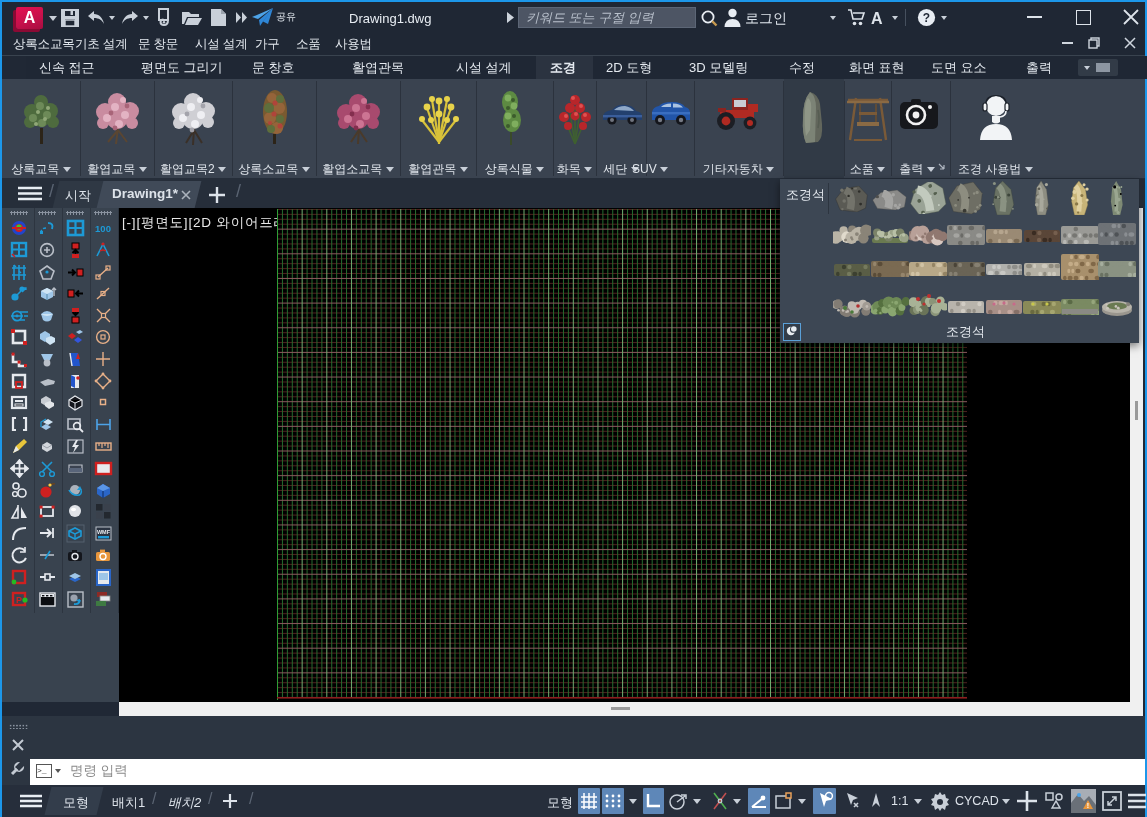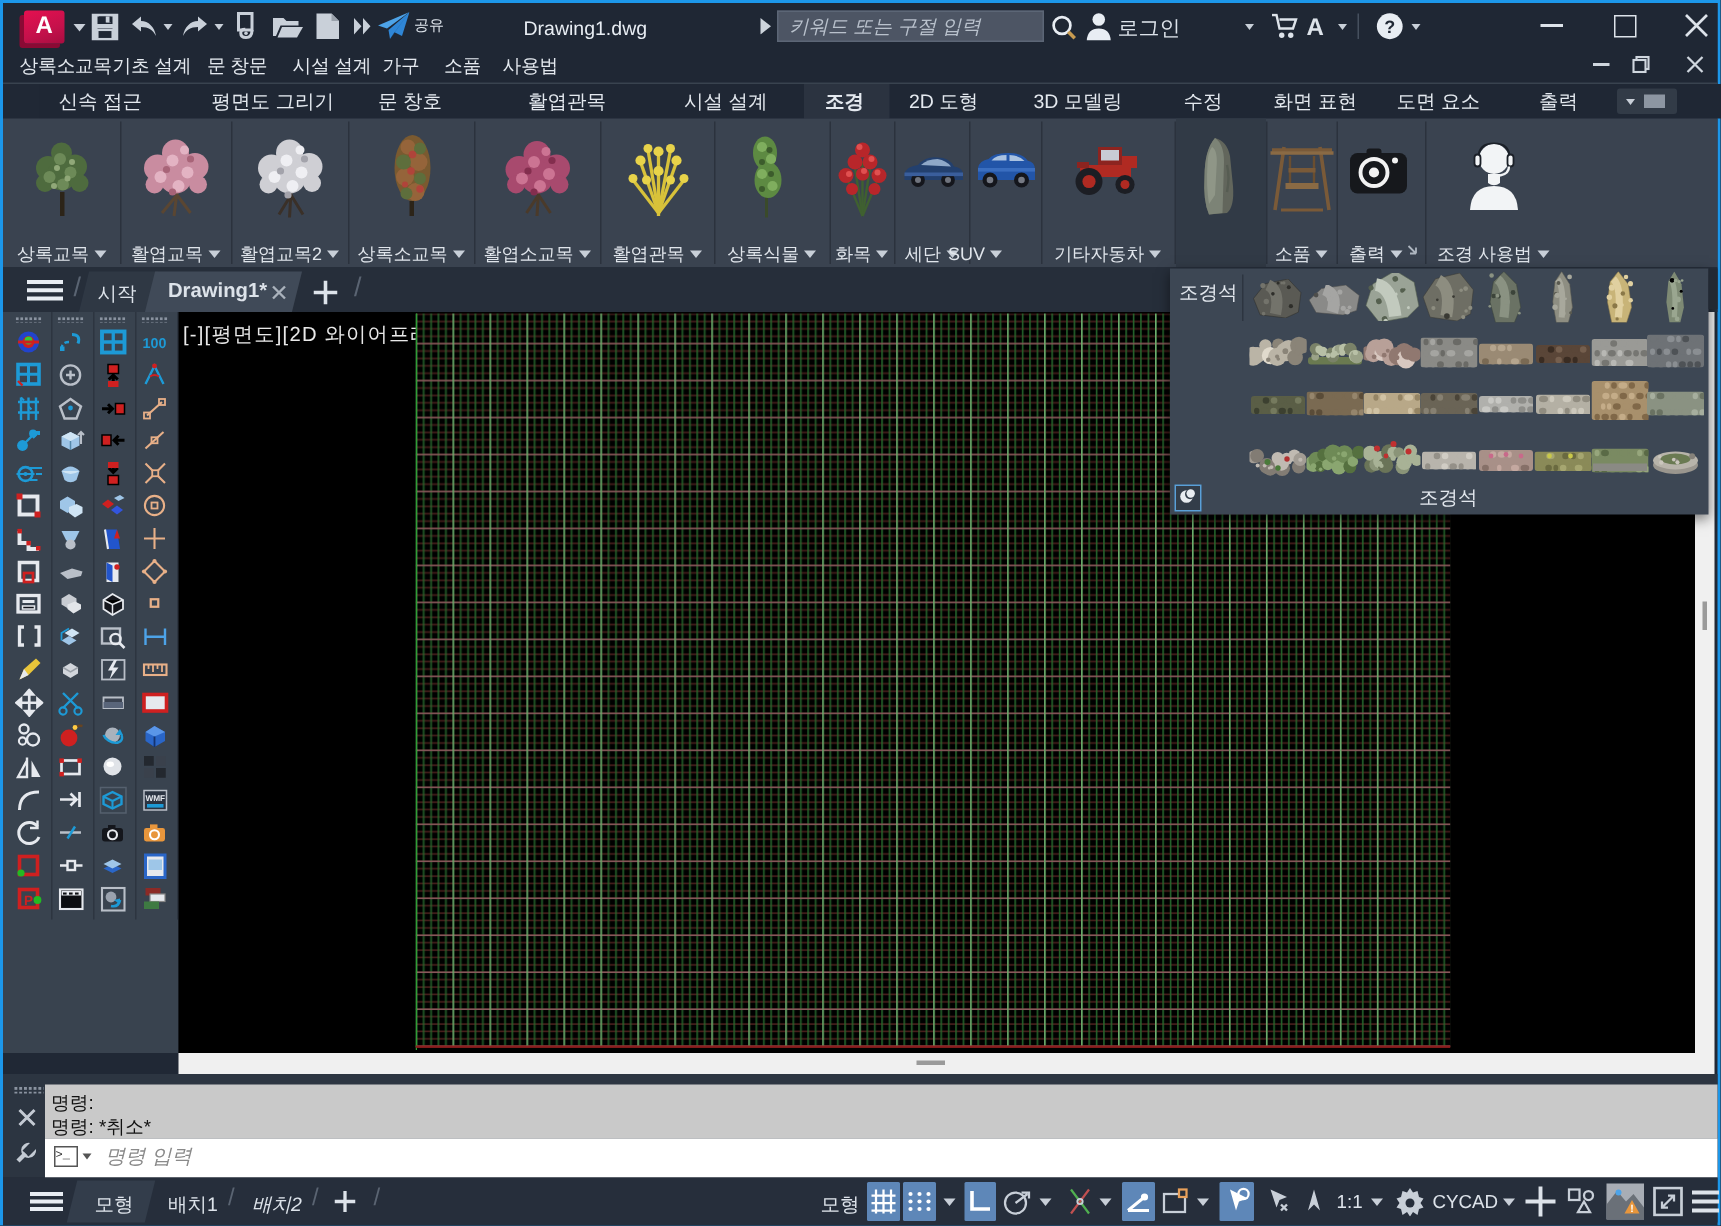--- a/index.html
+++ b/index.html
@@ -846,27 +846,26 @@
     </div>
   <div class="abs" id="cmdarea">
     <div class="abs" style="left:7px;top:8px;width:20px;height:5px;background-image:radial-gradient(circle,#8a93a0 1px,transparent 1.2px);background-size:3.2px 3.2px;"></div>
     <svg class="abs" style="left:9px;top:22px" width="14" height="14" viewBox="0 0 14 14">
         <path d="M2 2 L12 12 M12 2 L2 12" stroke="#c3cad3" stroke-width="2"></path>
       </svg>
     <svg class="abs" style="left:7px;top:44px" width="17" height="17" viewBox="0 0 17 17">
         <path d="M11 2 A5 5 0 1 0 15 6 L10 11 L6 7 Z" fill="#c3cad3" transform="rotate(0)"></path>
         <path d="M3 14 L8 9" stroke="#c3cad3" stroke-width="3"></path>
       </svg>
-    <div id="cmdhist">명령:<br>명령: *취소*</div>
     <div id="cmdinput">
       <div class="abs" style="left:6px;top:5px;width:16px;height:14px;border:1.2px solid #555;box-sizing:border-box;">
           <span style="display:block;font-size:8px;line-height:11px;color:#333;font-family:'Liberation Mono',monospace;">&gt;_</span>
         </div>
       <span class="caret" style="position:absolute;left:25px;top:10px;border-top-color:#555;border-top-width:4px;border-left-width:3.5px;border-right-width:3.5px;"></span>
-      <div class="abs" style="left:40px;top:3px;color:#8a8a8a;font-style:italic;font-size:13.5px;">명령 입력</div>
+      <div class="abs" style="left:40px;top:3px;color:#8a8a8a;font-size:13.5px;">명령 입력</div>
     </div>
   </div>
   <div class="abs" id="statusbar">
     <svg class="abs" style="left:18px;top:9px" width="22" height="14" viewBox="0 0 22 14">
         <path d="M0 2 H22 M0 7 H22 M0 12 H22" stroke="#e8edf3" stroke-width="2.6"></path>
       </svg>
     <div class="abs" style="left:46px;top:2px;width:52px;height:28px;background:#333d4b;transform:skewX(-14deg);"></div>
     <div class="abs txt" style="left:61px;top:9px;font-size:13px;">모형</div>
     <div class="abs txt" style="left:110px;top:9px;font-size:13px;">배치1</div>
     <div class="abs" style="left:150px;top:5px;width:8px;height:22px;color:#5a6472;font-size:16px;">/</div>

